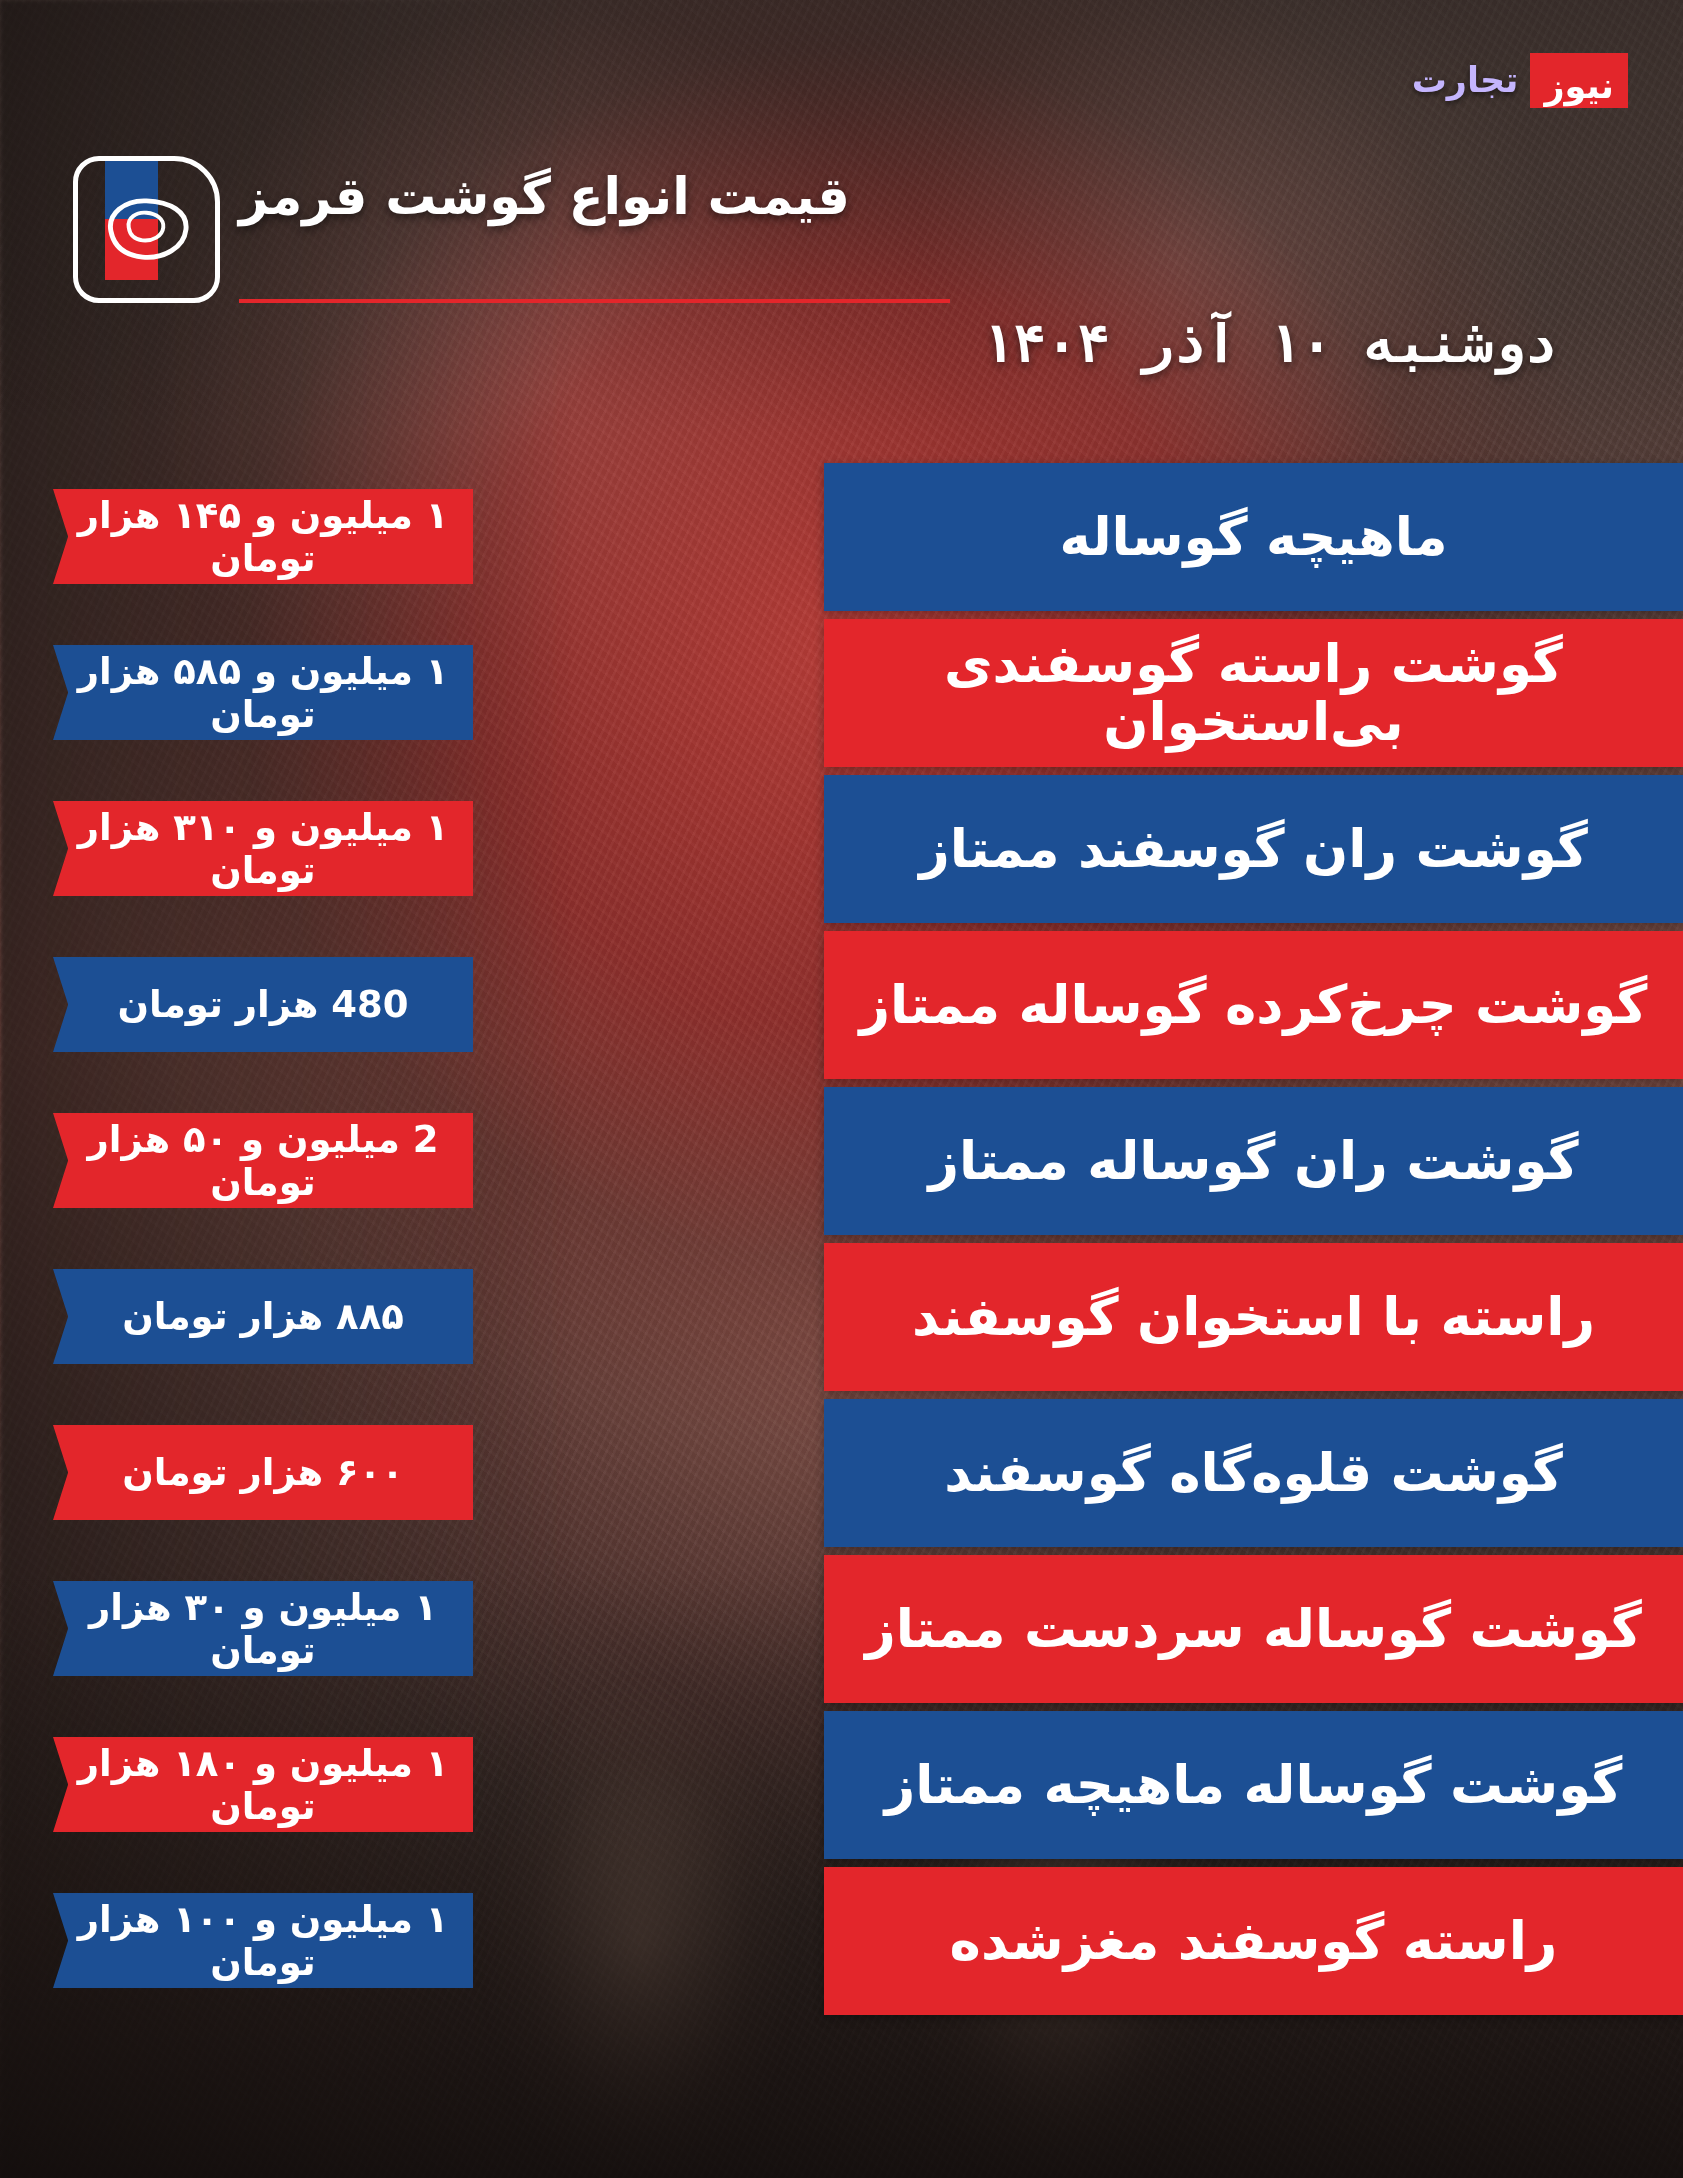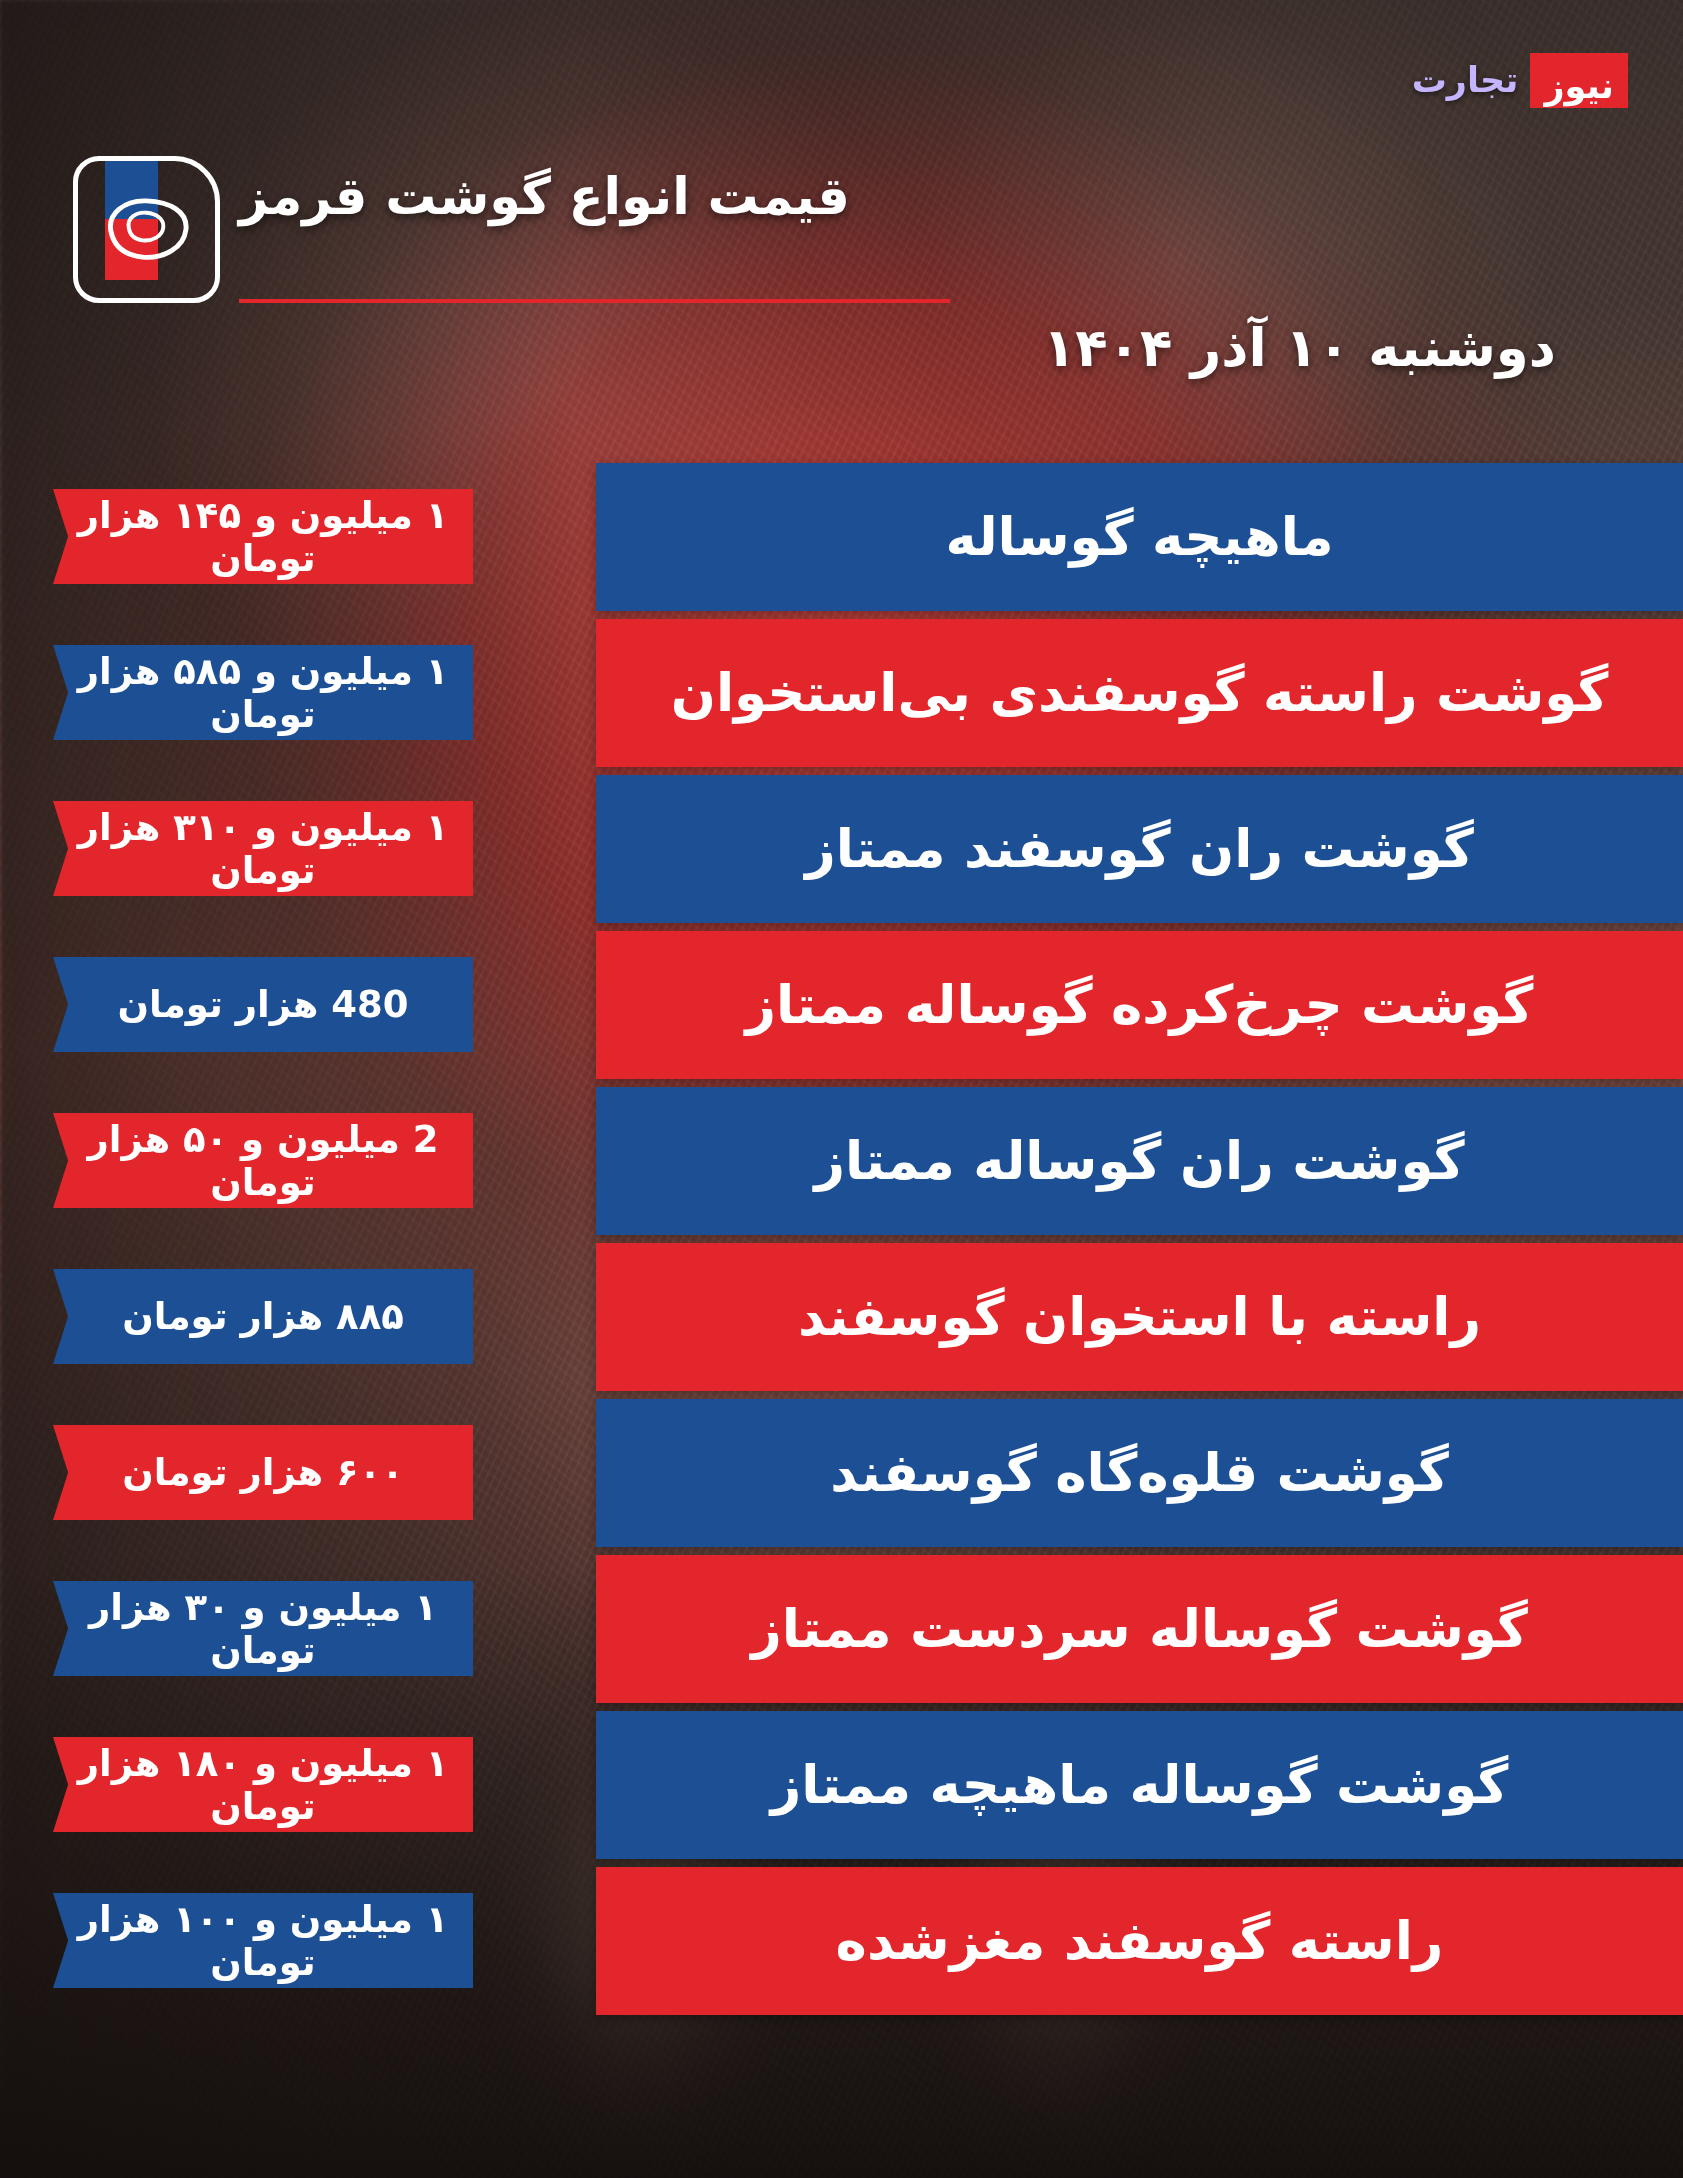--- a/index.html
+++ b/index.html
@@ -126,20 +126,21 @@
     top: 319px;
     right: 127px;
     width: 1317px;
     text-align: right;
     color: #ffffff;
     font-size: 53px;
     font-weight: bold;
     line-height: 1.1;
     text-shadow: 0 3px 10px rgba(0,0,0,0.55);
     direction: rtl;
+    font-family: Liberation Mono, monospace;
   }
 
   
   .meat-badge {
     position: absolute;
     top: 156px;
     left: 73px;
     width: 147px;
     height: 147px;
     border: 5px solid #ffffff;
@@ -158,21 +159,21 @@
   }
   .row {
     position: relative;
     height: 148px;
     margin-bottom: 8px;
   }
   .row-name {
     position: absolute;
     right: 0;
     top: 0;
-    width: 1087px;
+    width: 859px;
     height: 148px;
     display: flex;
     align-items: center;
     justify-content: center;
     color: #ffffff;
     font-size: 53px;
     font-weight: bold;
     direction: rtl;
     padding: 0 34px;
     text-align: center;

